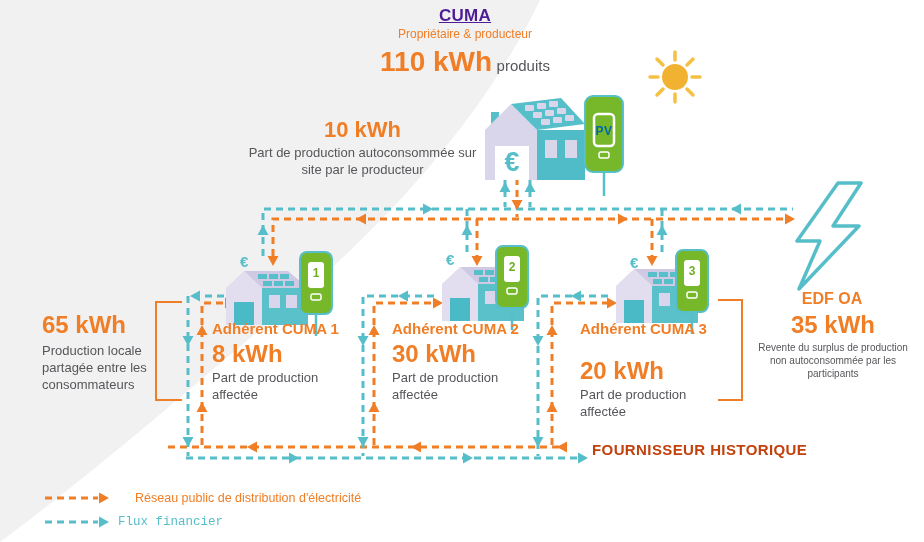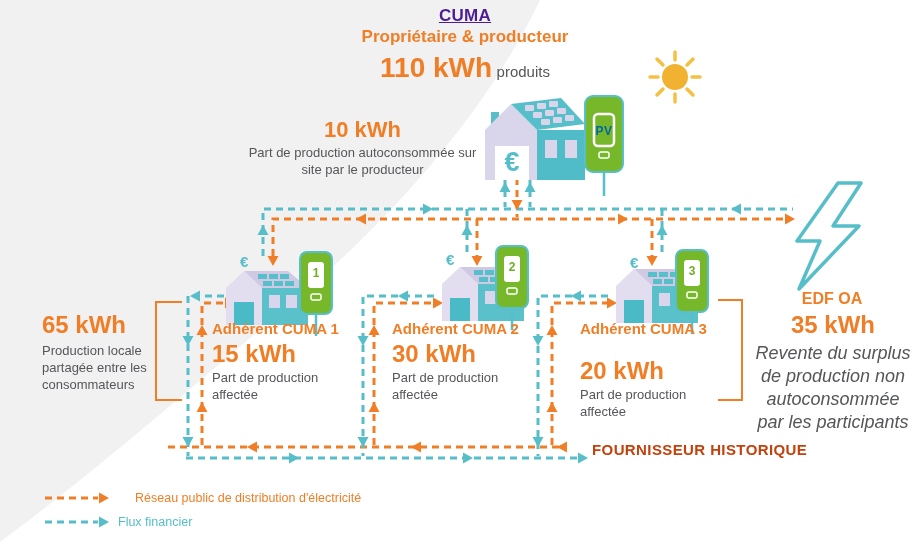--- a/index.html
+++ b/index.html
@@ -3,24 +3,24 @@
 <meta charset="utf-8">
 <style>
   html,body{margin:0;padding:0;background:#fff;}
   #canvas{
     position:relative;width:924px;height:542px;overflow:hidden;background:#fff;
     font-family:"Liberation Sans","DejaVu Sans",sans-serif;
   }
   #flow-svg{position:absolute;left:0;top:0;z-index:1;}
   .txt{position:absolute;z-index:3;}
   .orange{color:#F07E26;}
-  .teal{color:#56BEC9;}
+  .teal{color:#56BEC9;font-family:Liberation Mono, monospace;}
   .center{text-align:center;}
   .title{font-size:17px;font-weight:bold;color:#4c1d95;text-decoration:underline;letter-spacing:.3px;}
-  .subtitle{font-size:17px;font-weight:bold;color:#F07E26;margin-top:1px;}
+  .subtitle{font-size:12px;font-weight:normal;color:#F07E26;margin-top:1px;}
   .big-val{font-size:28px;font-weight:bold;color:#F07E26;line-height:1.05;}
   .suffix{font-size:15px;color:#55565A;font-weight:normal;}
   .val-22{font-size:22px;font-weight:bold;color:#F07E26;line-height:1.1;}
   .val-24{font-size:24px;font-weight:bold;color:#F07E26;line-height:1.1;}
   .name-15{font-size:15px;font-weight:bold;color:#F07E26;line-height:1.2;}
   .desc{font-size:13px;color:#55565A;line-height:1.28;}
   .euro-sym{position:absolute;z-index:4;font-size:15px;font-weight:bold;color:#56BEC9;}
   .meter-num{position:absolute;z-index:4;width:16px;text-align:center;font-size:12px;font-weight:bold;color:#6FAE24;}
   .pv-label{position:absolute;z-index:4;width:38px;text-align:center;font-size:12px;font-weight:bold;color:#0369a1;letter-spacing:.5px;}
   .door-euro{position:absolute;z-index:4;width:36px;text-align:center;font-size:27px;font-weight:bold;color:#56BEC9;}
@@ -200,41 +200,41 @@
     <div class="desc" style="margin-top:3px;">Part de production autoconsommée sur site par le producteur</div>
   </div>
 
   <div class="txt" style="left:42px;top:312px;width:128px;">
     <div class="val-24">65 kWh</div>
     <div class="desc" style="margin-top:5px;">Production locale partagée entre les consommateurs</div>
   </div>
 
   <div class="txt" style="left:212px;top:320px;width:150px;">
     <div class="name-15">Adhérent CUMA 1</div>
-    <div class="val-24" style="margin-top:3px;">15 kWh</div>
+    <div class="val-24" style="margin-top:3px;">8 kWh</div>
     <div class="desc" style="margin-top:3px;width:125px;">Part de production affectée</div>
   </div>
 
   <div class="txt" style="left:392px;top:320px;width:150px;">
     <div class="name-15">Adhérent CUMA 2</div>
     <div class="val-24" style="margin-top:3px;">30 kWh</div>
     <div class="desc" style="margin-top:3px;width:125px;">Part de production affectée</div>
   </div>
 
   <div class="txt" style="left:580px;top:320px;width:150px;">
     <div class="name-15">Adhérent CUMA 3</div>
     <div class="val-24" style="margin-top:20px;">20 kWh</div>
     <div class="desc" style="margin-top:3px;width:125px;">Part de production affectée</div>
   </div>
 
   <div class="txt center name-15" style="left:772px;top:289px;width:120px;font-size:16px;">EDF OA</div>
 
   <div class="txt center" style="left:752px;top:312px;width:162px;">
     <div class="val-24">35 kWh</div>
-    <div class="desc" style="margin-top:4px;font-size:18px;font-style:italic;">Revente du surplus de production non autoconsommée par les participants</div>
+    <div class="desc" style="margin-top:4px;font-size:10px;">Revente du surplus de production non autoconsommée par les participants</div>
   </div>
 
   <div class="txt fournisseur" style="left:592px;top:441px;">FOURNISSEUR HISTORIQUE</div>
 
   <div class="txt legend-label orange" style="left:135px;top:491px;">Réseau public de distribution d'électricité</div>
   <div class="txt legend-label teal" style="left:118px;top:515px;">Flux financier</div>
 
   <span class="euro-sym" style="left:240px;top:253px;">€</span>
   <span class="euro-sym" style="left:446px;top:251px;">€</span>
   <span class="euro-sym" style="left:630px;top:254px;">€</span>

